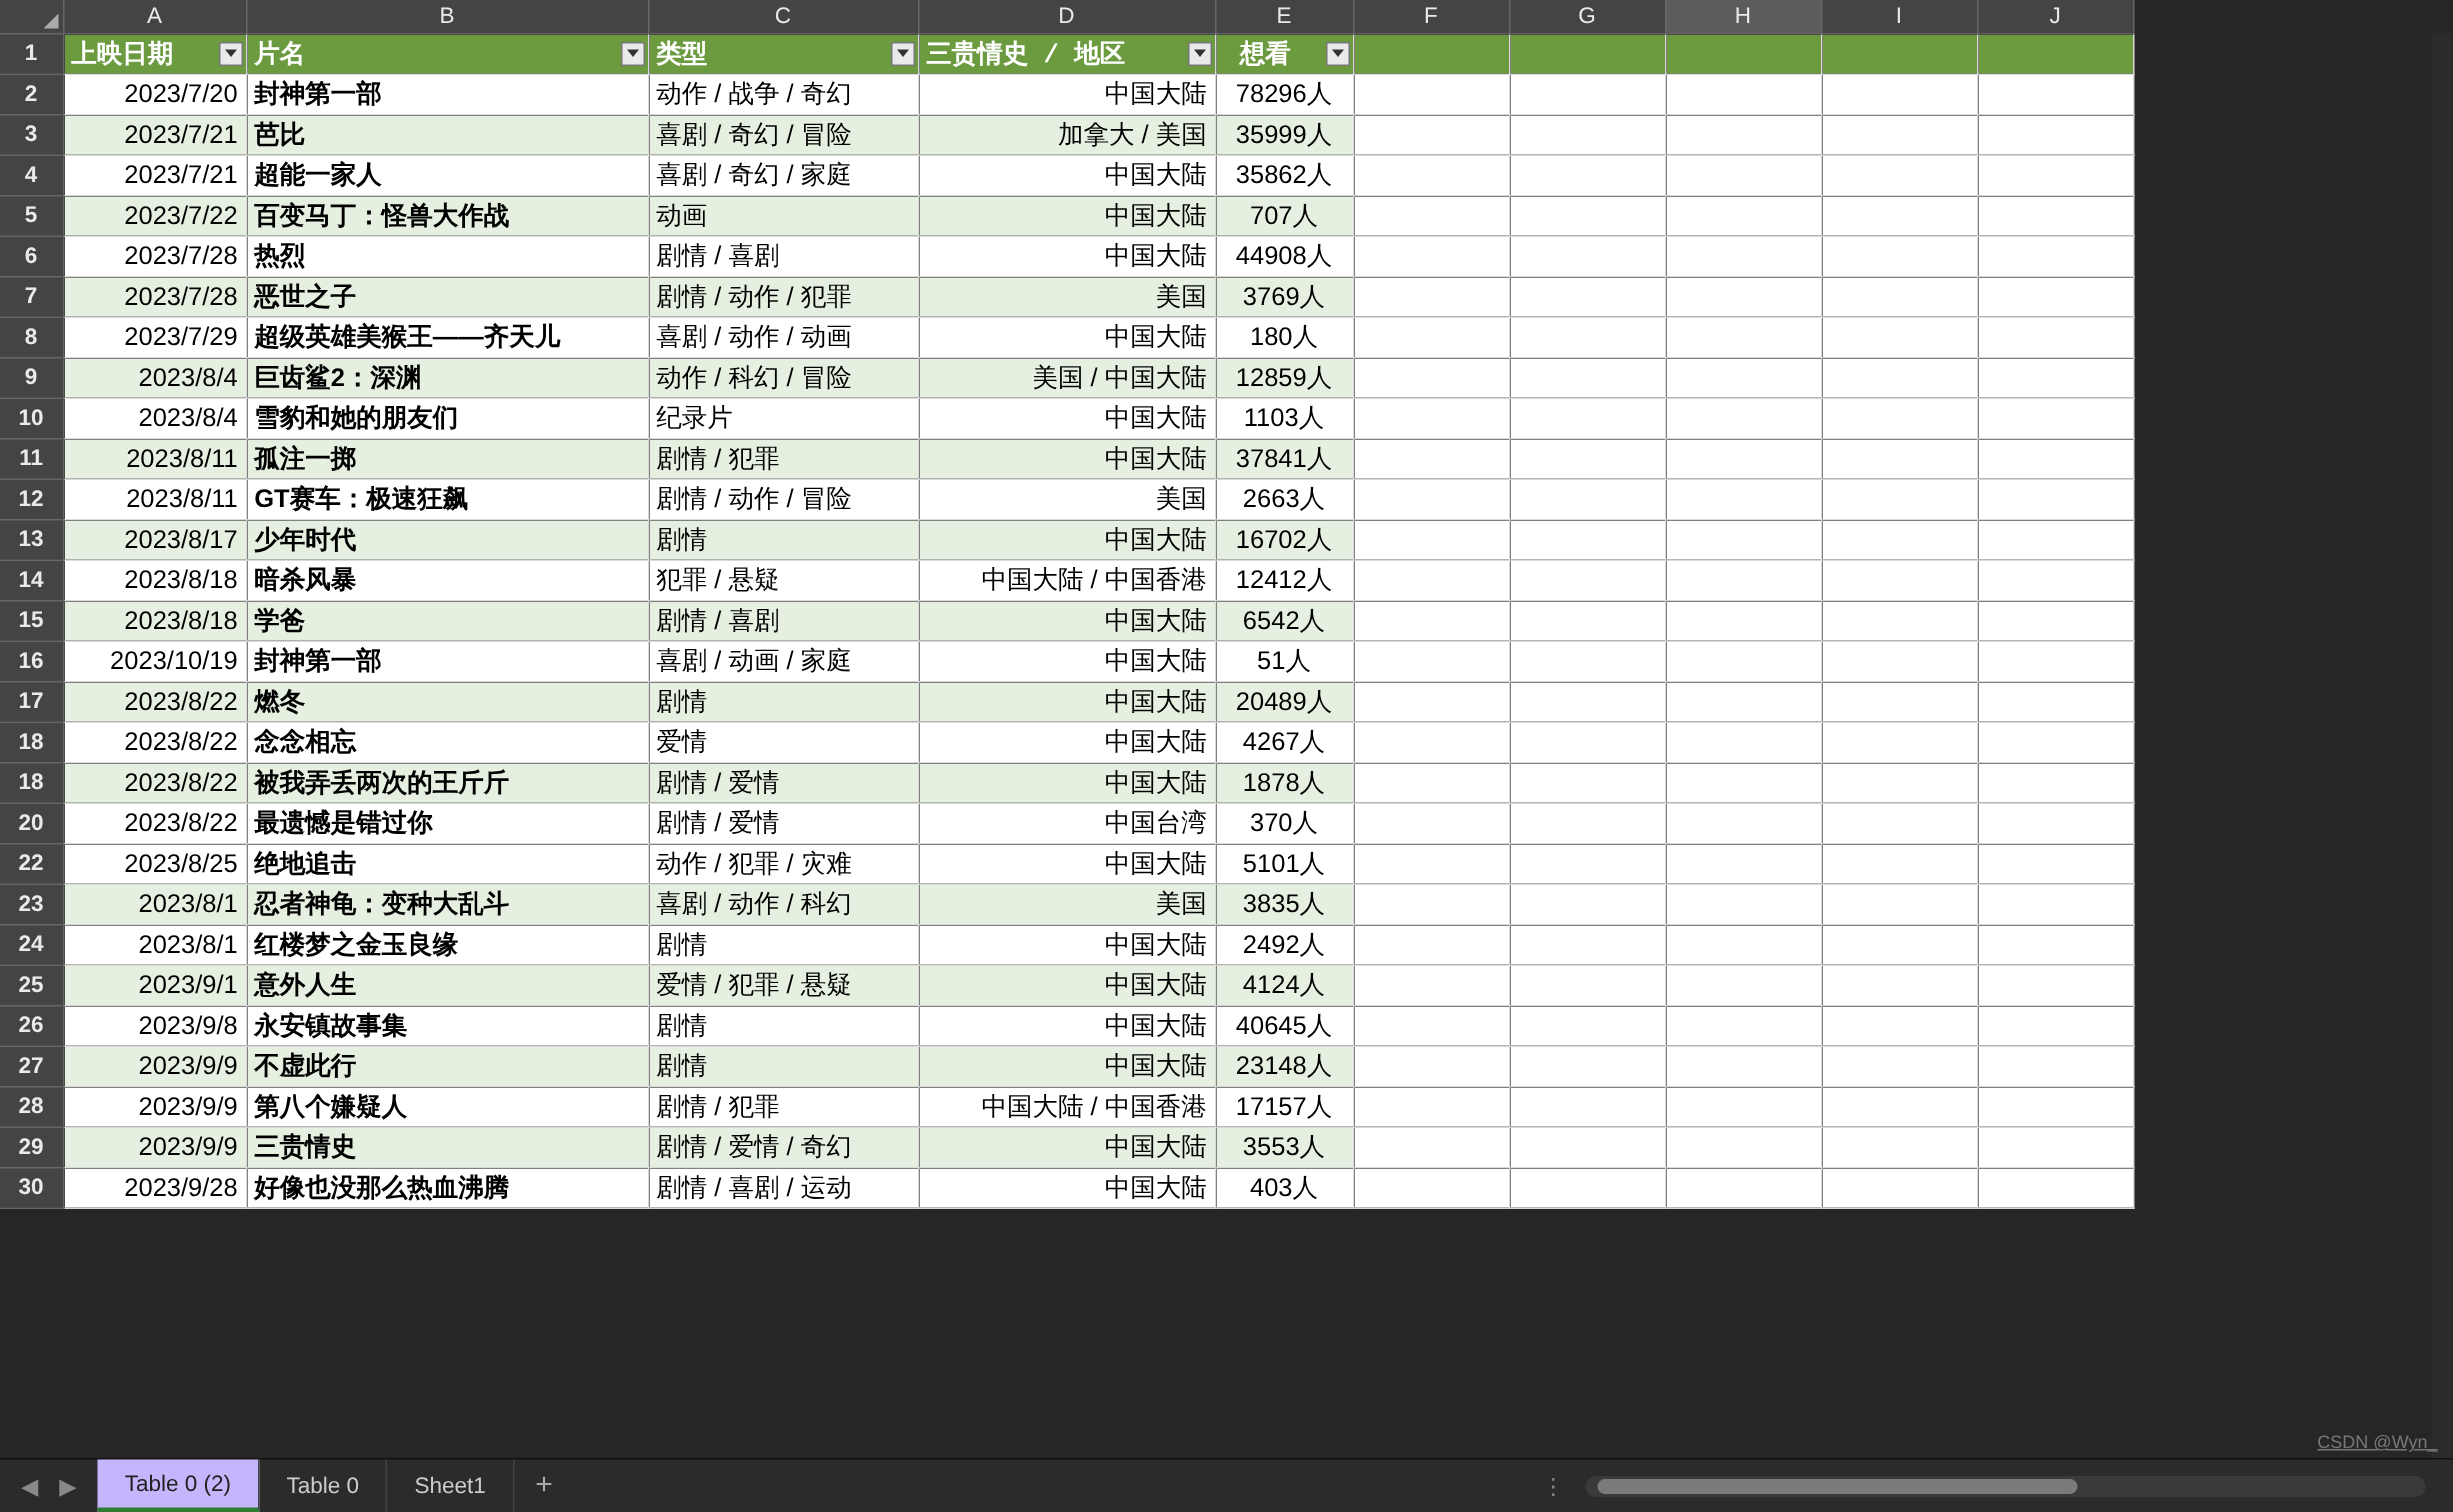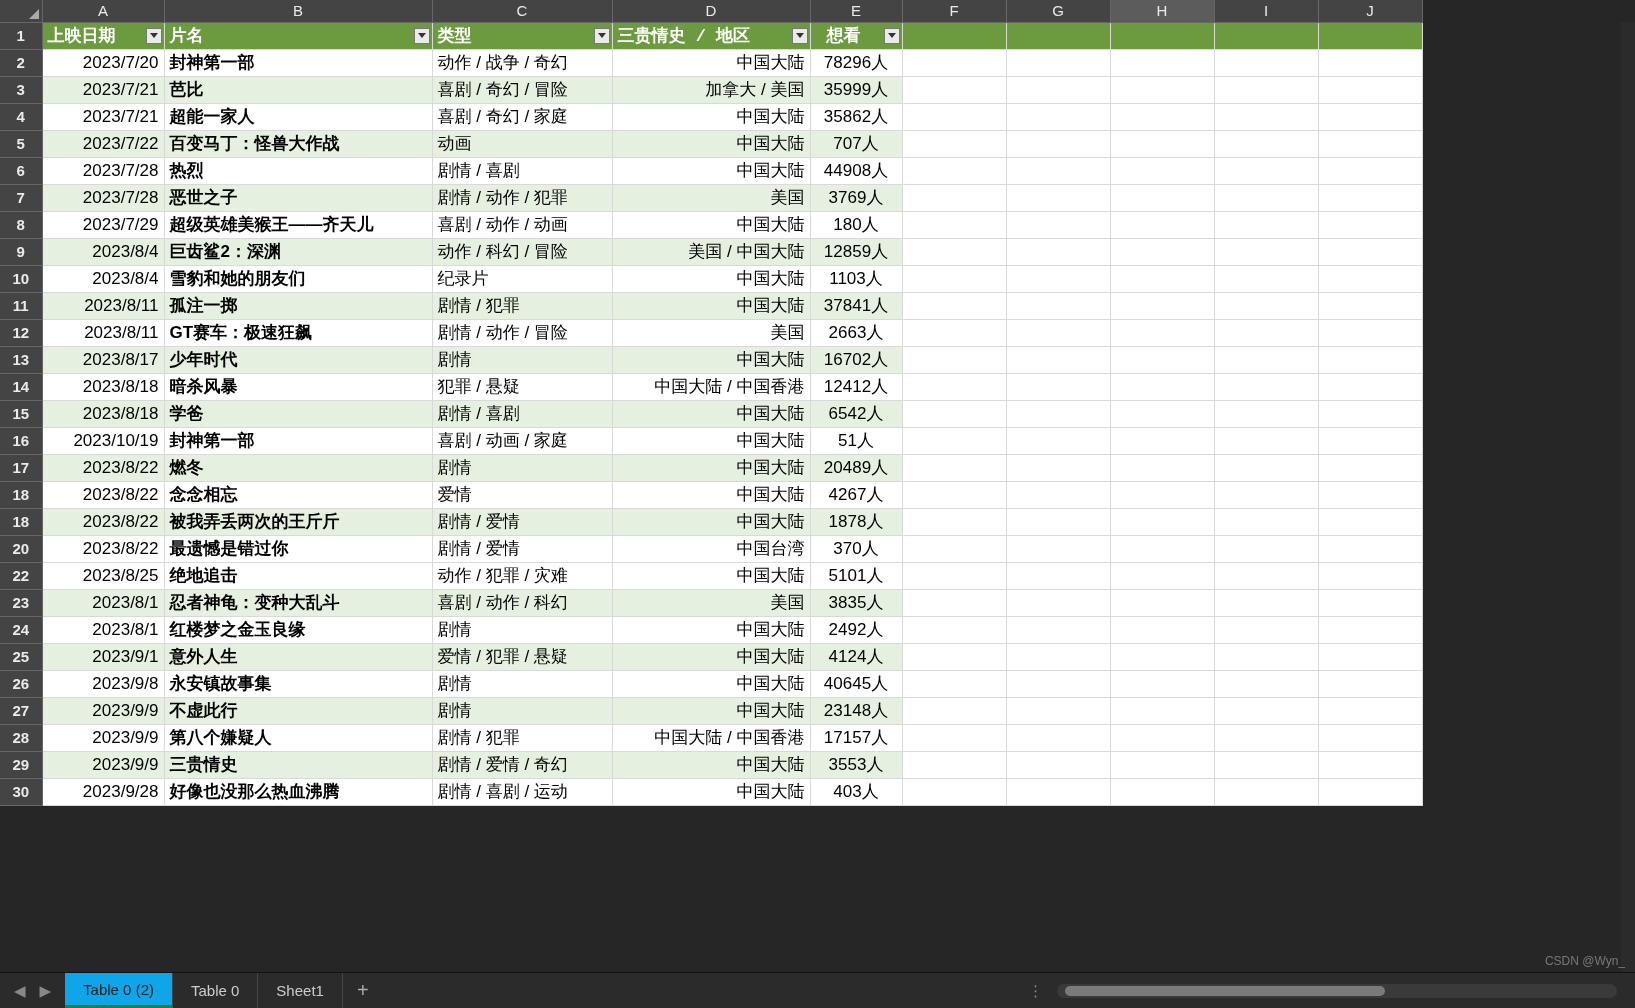--- a/index.html
+++ b/index.html
@@ -124,21 +124,21 @@
   .tab-nav span { cursor: pointer; color: #888; }
   .tabs { display: flex; height: 100%; }
   .tab {
     padding: 0 18px;
     display: flex;
     align-items: center;
     border-right: 1px solid #444;
     cursor: pointer;
   }
   .tab.active {
-    background: #0ea5e9;
+    background: #c4b5fd;
     color: #222;
     border-bottom: 3px solid #2e7d32;
   }
   .tab-add {
     padding: 0 14px;
     color: #aaa;
     display: flex;
     align-items: center;
     font-size: 20px;
     cursor: pointer;
@@ -166,20 +166,21 @@
     border-radius: 5px;
   }
   .watermark {
     position: absolute;
     right: 10px;
     bottom: 40px;
     color: #b8b8b8;
     font-size: 12px;
     opacity: .55;
     pointer-events: none;
+    text-decoration: underline;
   }
   .vscroll {
     position: absolute;
     right: 0; top: 22px; bottom: 0;
     width: 14px;
     background: #2b2b2b;
   }
 </style>
 </head>
 <body>

